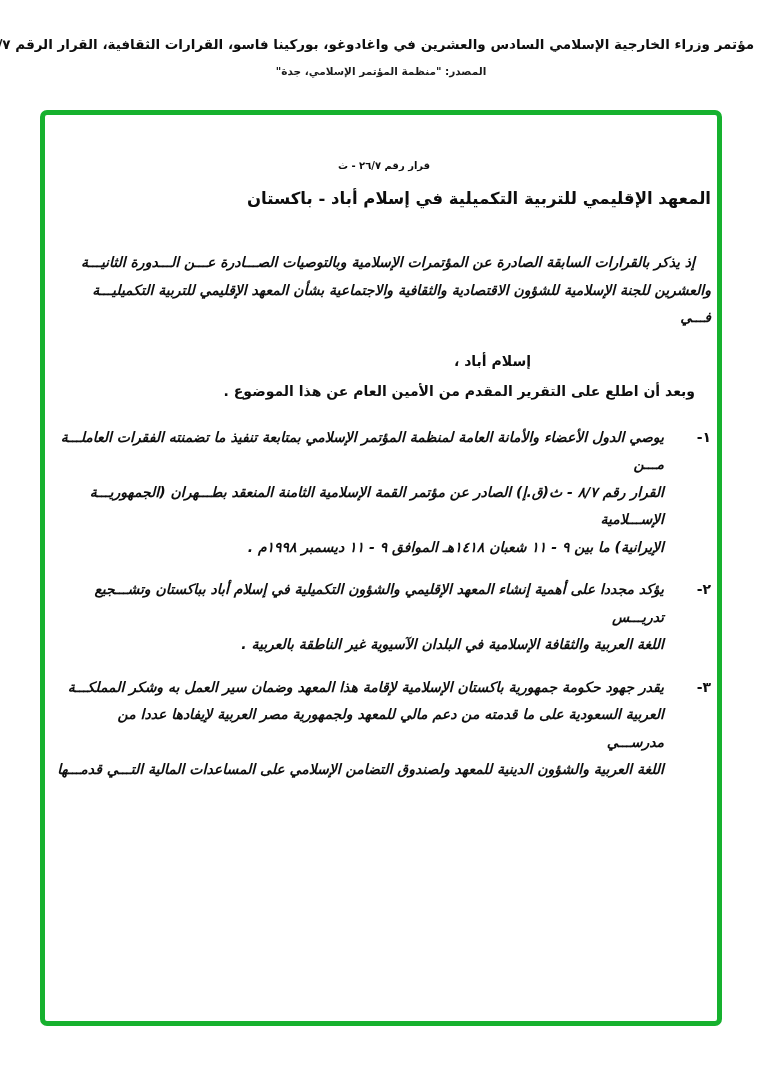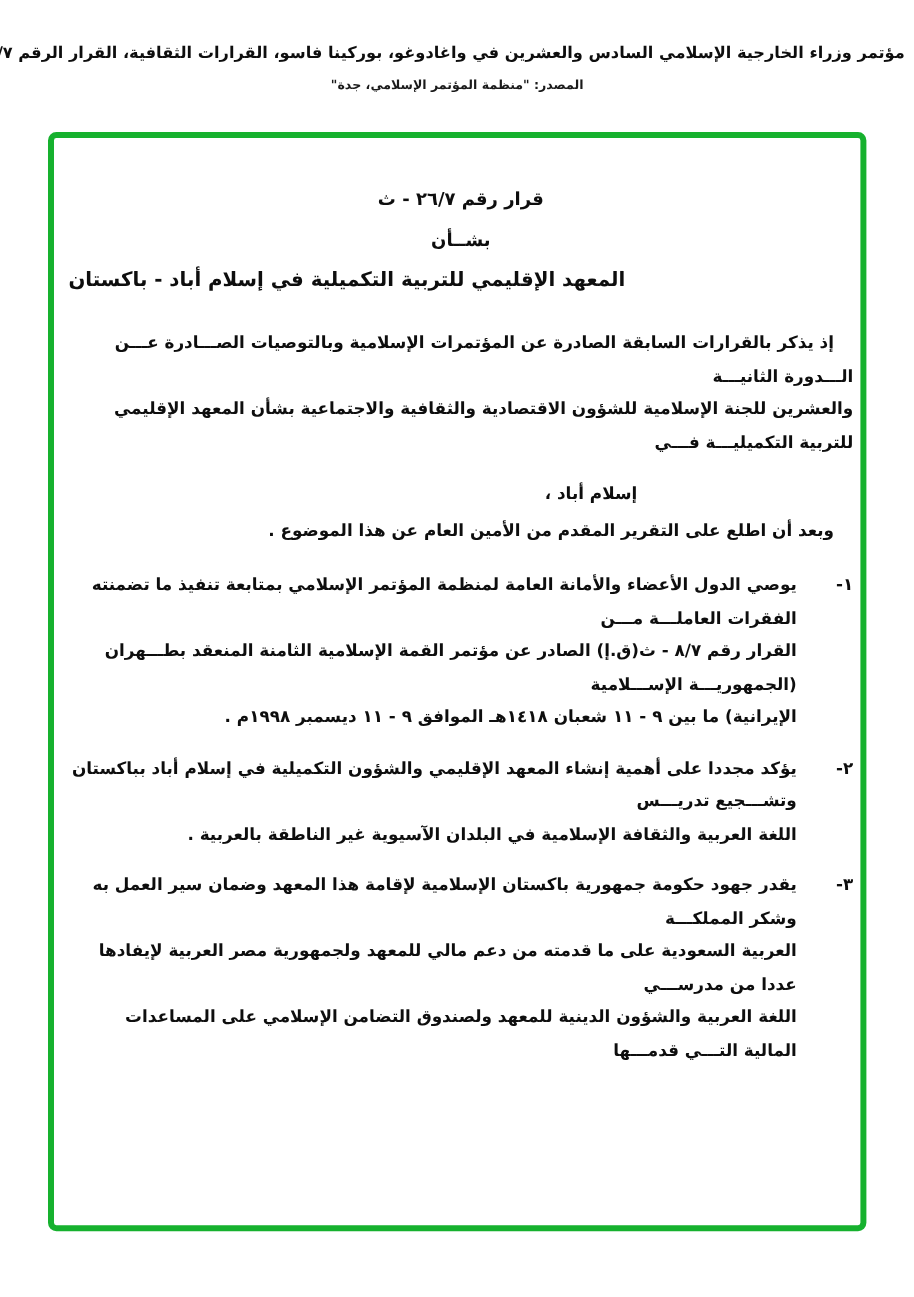--- a/index.html
+++ b/index.html
@@ -32,57 +32,56 @@
     width: 682px; height: 916px;
     box-sizing: border-box;
     border: 5px solid #16b12e;
     border-radius: 7px;
     padding: 0 6px 0 12px;
     direction: rtl;
     overflow: hidden;
     background: #fff;
   }
 
-  .t1 { margin-top: 38px; text-align: center; font-size: 15px;   line-height: 26px; }
+  .t1 { margin-top: 38px; text-align: center; font-size: 10px;   line-height: 26px; }
   .t2 { margin-top: 8px;  text-align: center; font-size: 15px;   line-height: 26px; }
-  .t3 { margin-top: 6px;  text-align: left; font-size: 16.5px; line-height: 28px; }
+  .t3 { margin-top: 6px;  text-align: right; font-size: 16.5px; line-height: 28px; }
 
   .para, .item, .pl {
     font-size: 14px;
     line-height: 27.5px;
     text-align: right;
   }
   .para { white-space: pre-line; text-indent: 16px; }
   .p1 { margin-top: 36px; }
-  .p2 { margin-top: 26px; }
+  .p2 { margin-top: 36px; font-style: italic; }
   .p3 { margin-top: 3px;  }
 
   .pl { white-space: pre-line; }          
   .ind-180 { padding-right: 180px; margin-top: 16px; }
 
   .item { display: flex; }
   .item-num { flex: 0 0 30px; margin-left: 17px; text-align: right; }
-  .item-body { flex: 1 1 auto; min-width: 0; }
+  .item-body { flex: 1 1 auto; min-width: 0; font-style: italic; }
   .item-text { white-space: pre-line; text-align: right; }
   .i1 { margin-top: 18px; }
   .i2 { margin-top: 15px; }
   .i3 { margin-top: 15px; }
 </style>
 </head>
 <body>
 
 <div class="page">
 
   <div class="hdr1">مؤتمر وزراء الخارجية الإسلامي السادس والعشرين في واغادوغو، بوركينا فاسو، القرارات الثقافية، القرار الرقم ٢٦/٧-ث</div>
   <div class="hdr2">المصدر: "منظمة المؤتمر الإسلامي، جدة"</div>
 
   <div class="frame">
 
     <div class="t1">قرار رقم ٢٦/٧ - ث</div>
-    <div class="t2">بشــأن</div>
     <div class="t3">المعهد الإقليمي للتربية التكميلية في إسلام أباد - باكستان</div>
 
 
     <div>
       <div class="para p2">إذ يذكر بالقرارات السابقة الصادرة عن المؤتمرات الإسلامية وبالتوصيات الصـــادرة عـــن الـــدورة الثانيـــة
 والعشرين للجنة الإسلامية للشؤون الاقتصادية والثقافية والاجتماعية بشأن المعهد الإقليمي للتربية التكميليـــة فـــي</div>
       <div class="pl ind-180">إسلام أباد ،</div>
     </div>
 
     <div class="para p3">وبعد أن اطلع على التقرير المقدم من الأمين العام عن هذا الموضوع .</div>

